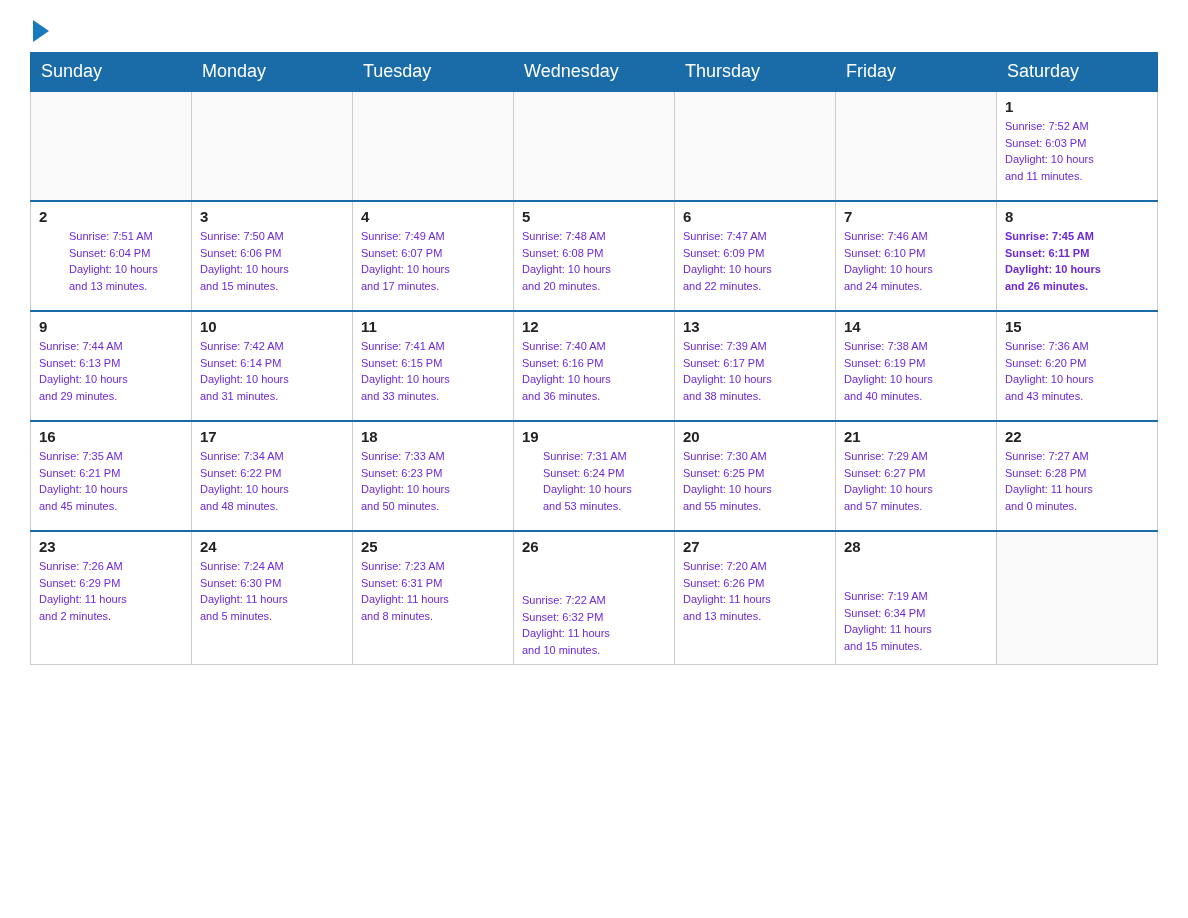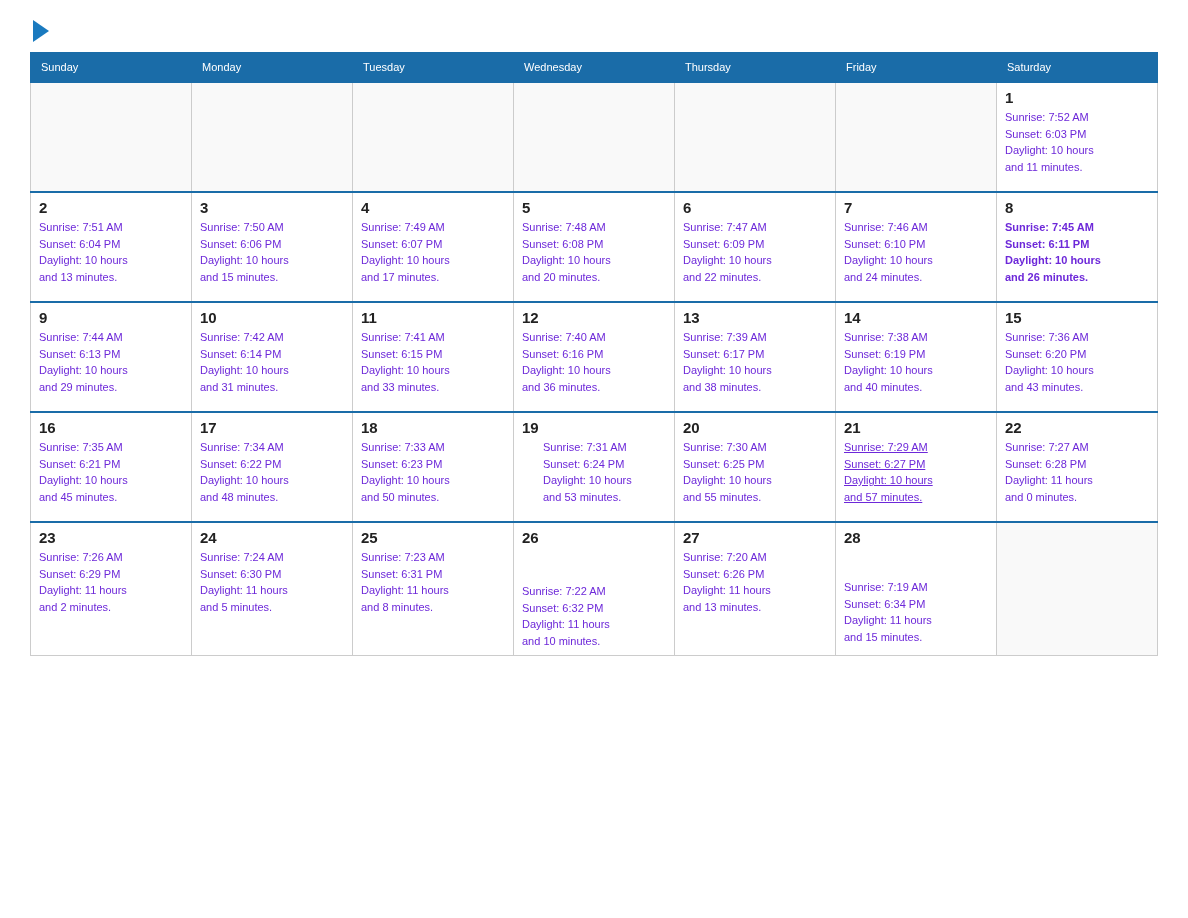--- a/index.html
+++ b/index.html
@@ -36,21 +36,21 @@
       margin-top: 4px;
     }
     .calendar {
       width: 100%;
       border-collapse: collapse;
       margin-top: 10px;
     }
     .calendar th {
       background-color: #1a6ca8;
       color: #fff;
-      font-size: 11px;
+      font-size: 18px;
       font-weight: normal;
       padding: 8px 10px;
       text-align: left;
       border: 1px solid #1a6ca8;
     }
     .calendar td {
       vertical-align: top;
       padding: 6px 8px;
       border: 1px solid #ccc;
       font-size: 12.5px;
@@ -144,21 +144,21 @@
           <span class="day-number">1</span>
           <div class="day-info" style="white-space: pre-line;">Sunrise: 7:52 AM
 Sunset: 6:03 PM
 Daylight: 10 hours
 and 11 minutes.</div>
         </td>
       </tr>
       <tr class="row-top">
         <td>
           <span class="day-number">2</span>
-          <div class="day-info" style="white-space: pre-line;">Sunrise: 7:51 AM
+          <div class="day-info" style="white-space: pre-line; margin-left: 30px;">Sunrise: 7:51 AM
 Sunset: 6:04 PM
 Daylight: 10 hours
 and 13 minutes.</div>
         </td>
         <td>
           <span class="day-number">3</span>
           <div class="day-info" style="white-space: pre-line;">Sunrise: 7:50 AM
 Sunset: 6:06 PM
 Daylight: 10 hours
 and 15 minutes.</div>
@@ -281,21 +281,21 @@
         </td>
         <td>
           <span class="day-number">20</span>
           <div class="day-info" style="white-space: pre-line;">Sunrise: 7:30 AM
 Sunset: 6:25 PM
 Daylight: 10 hours
 and 55 minutes.</div>
         </td>
         <td>
           <span class="day-number">21</span>
-          <div class="day-info" style="white-space: pre-line; text-decoration: underline;">Sunrise: 7:29 AM
+          <div class="day-info" style="white-space: pre-line;">Sunrise: 7:29 AM
 Sunset: 6:27 PM
 Daylight: 10 hours
 and 57 minutes.</div>
         </td>
         <td>
           <span class="day-number">22</span>
           <div class="day-info" style="white-space: pre-line;">Sunrise: 7:27 AM
 Sunset: 6:28 PM
 Daylight: 11 hours
 and 0 minutes.</div>

